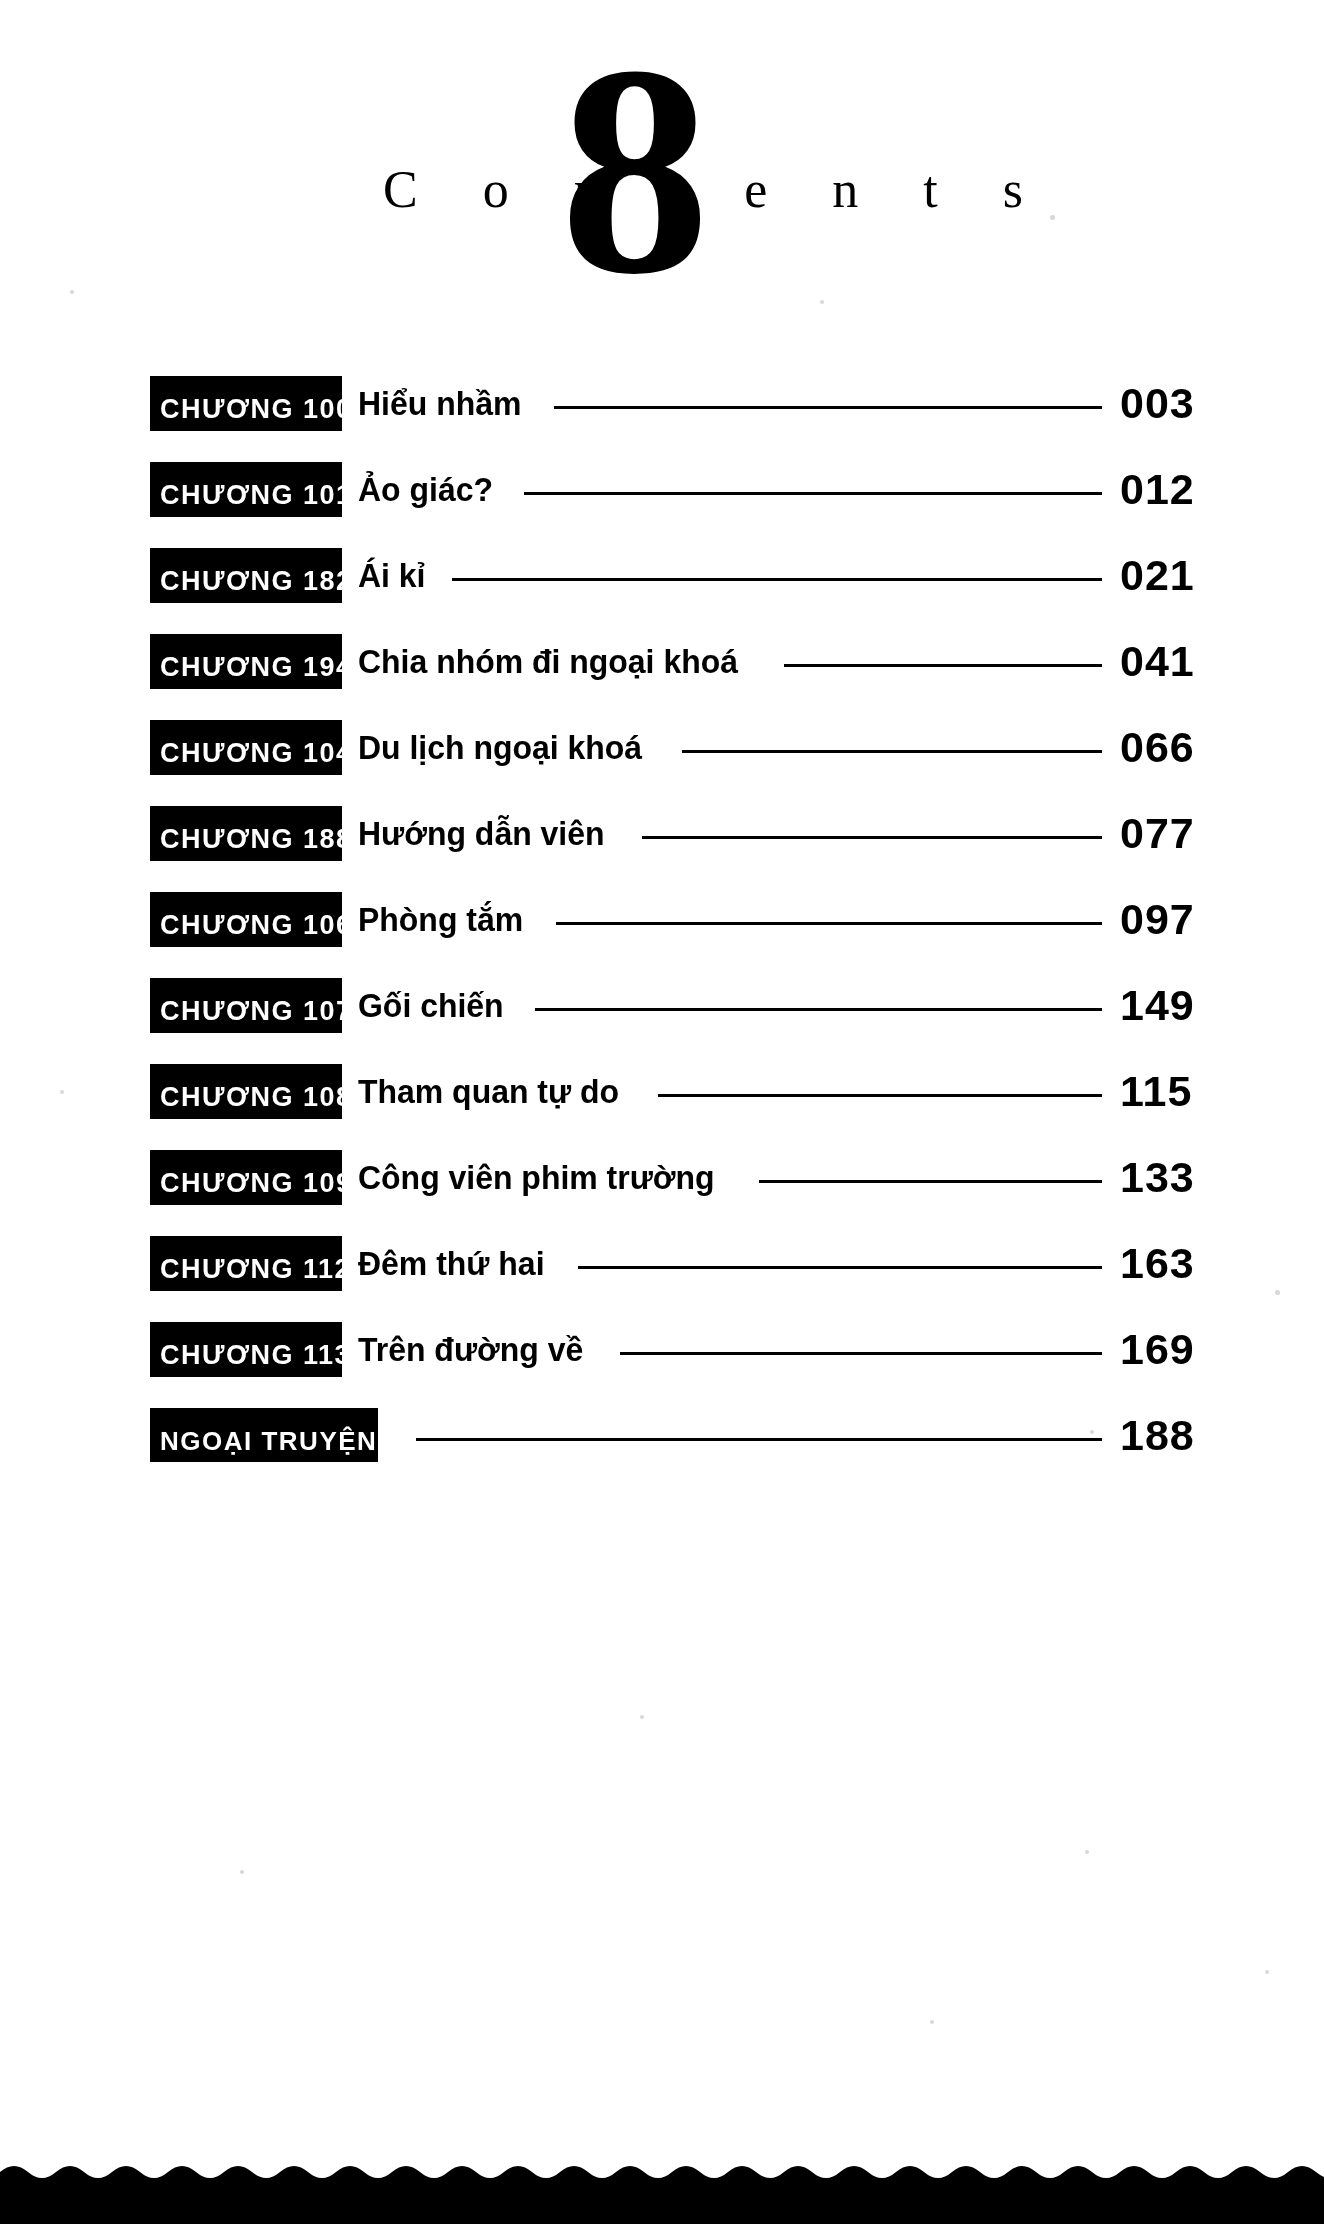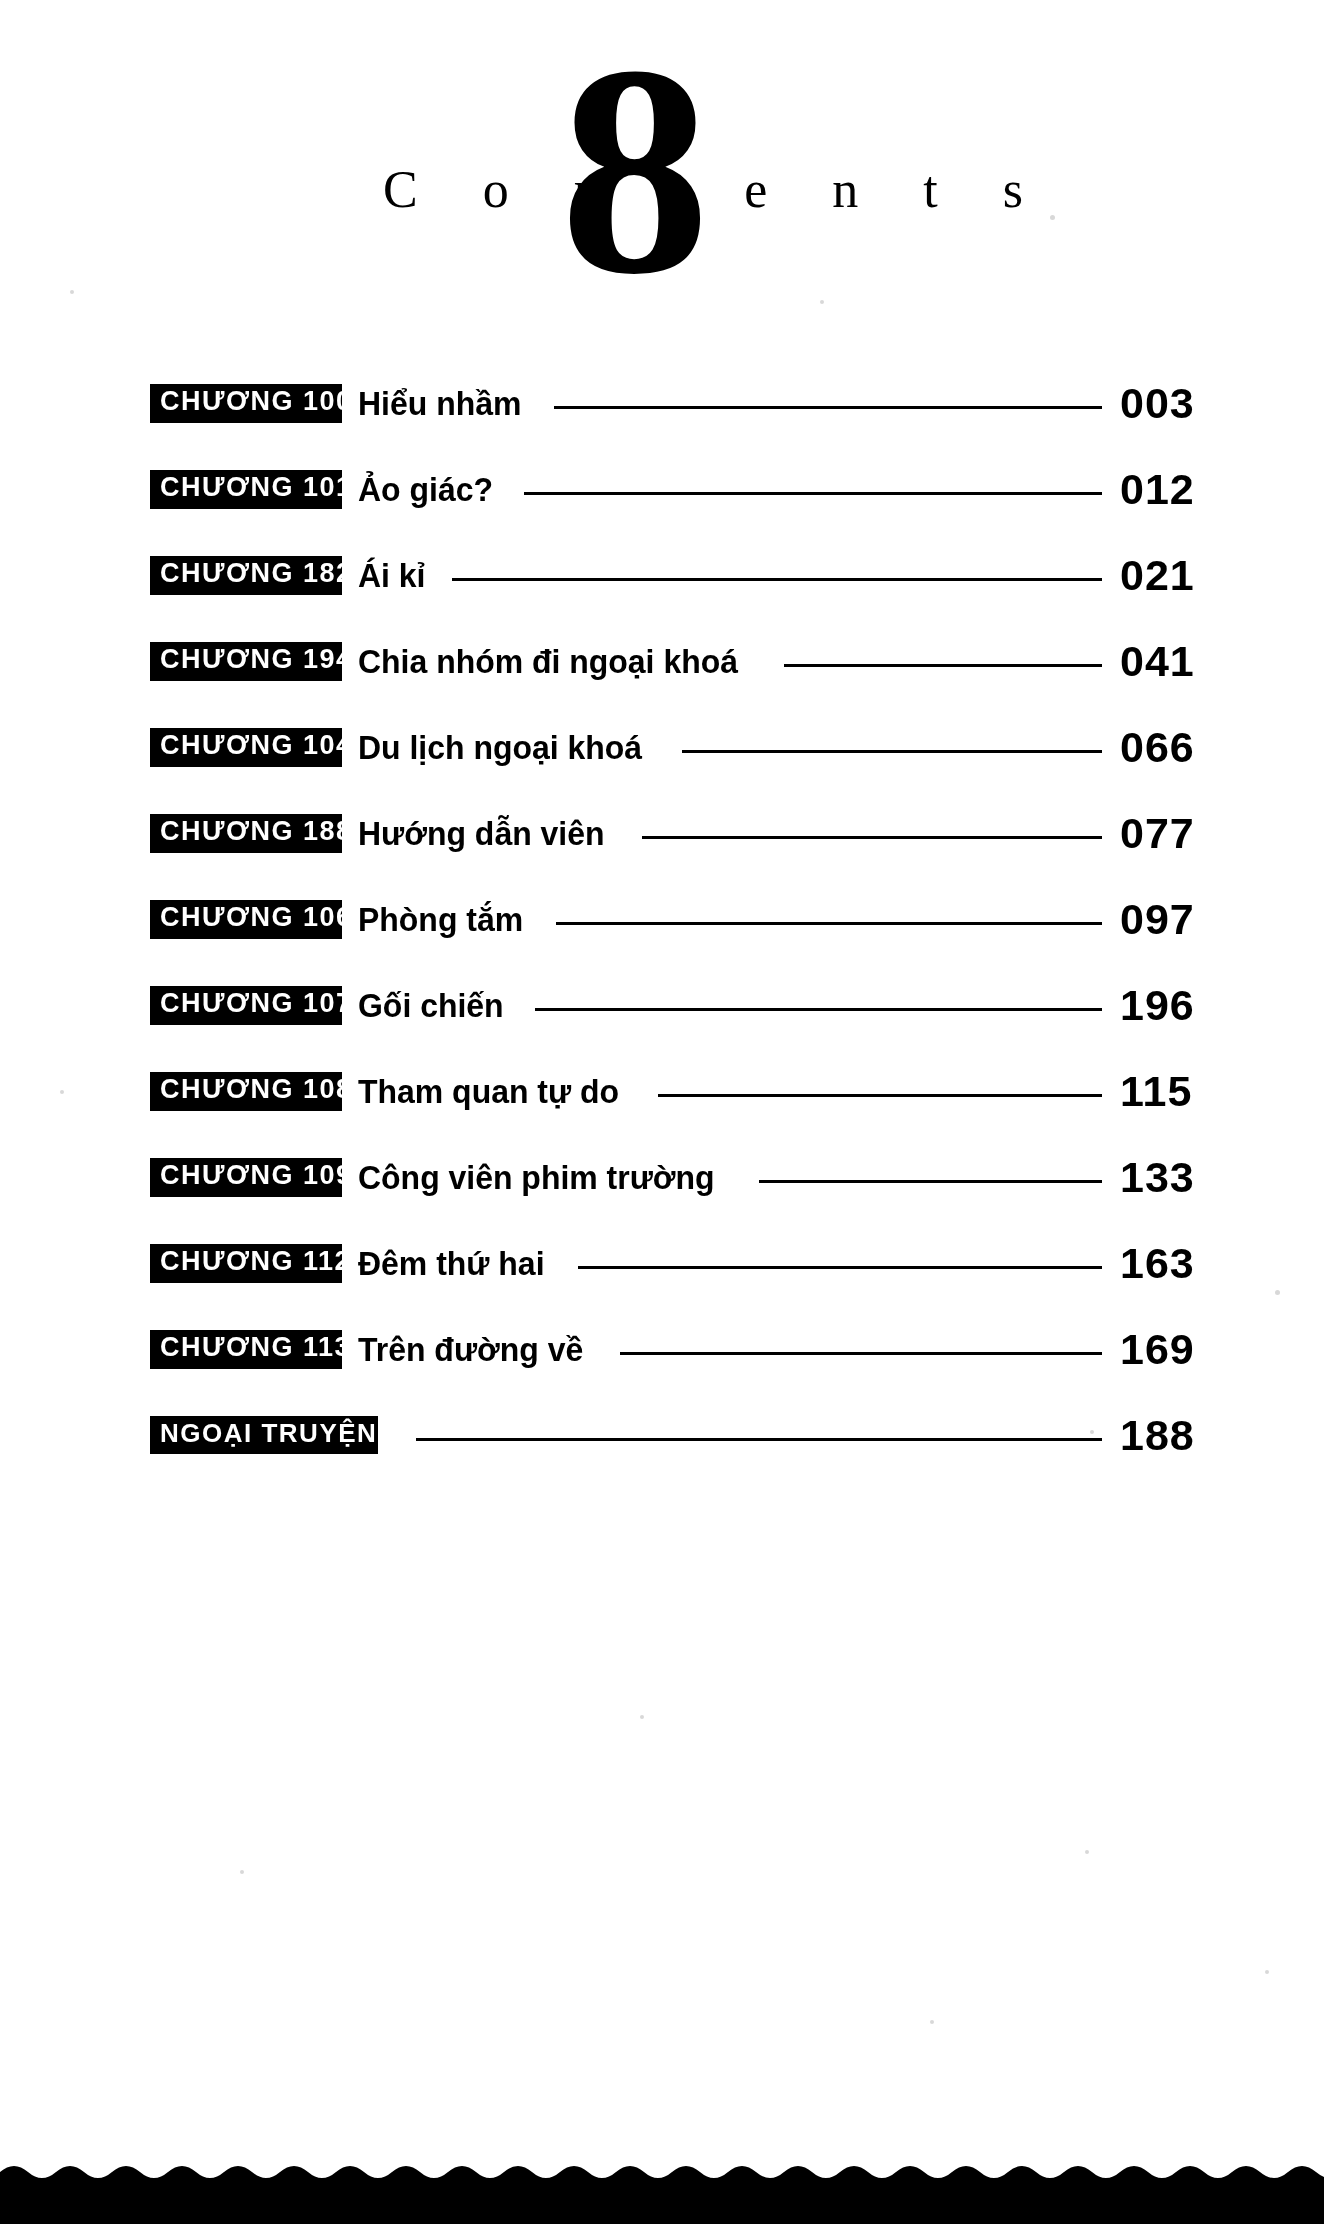--- a/index.html
+++ b/index.html
@@ -56,21 +56,21 @@
     align-items: center;
     height: 86px;
   }
   .chip {
     background: #000000;
     color: #ffffff;
     font-family: "Liberation Sans Narrow", "Liberation Sans", sans-serif;
     font-size: 27px;
     font-weight: 700;
     letter-spacing: 1.5px;
-    padding: 4px 10px 8px 10px;
+    padding: 20px 10px 8px 10px;
     line-height: 1;
     white-space: nowrap;
     box-sizing: border-box;
     width: 192px;
     text-align: left;
   }
   .chip.extra {
     width: 228px;
     font-size: 26px;
   }
@@ -168,21 +168,21 @@
     <div class="toc-row">
       <div class="chip">CHƯƠNG 106</div>
       <div class="title">Phòng tắm</div>
       <div class="leader"></div>
       <div class="page">097</div>
     </div>
     <div class="toc-row">
       <div class="chip">CHƯƠNG 107</div>
       <div class="title">Gối chiến</div>
       <div class="leader"></div>
-      <div class="page">196</div>
+      <div class="page">149</div>
     </div>
     <div class="toc-row">
       <div class="chip">CHƯƠNG 108</div>
       <div class="title">Tham quan tự do</div>
       <div class="leader"></div>
       <div class="page">115</div>
     </div>
     <div class="toc-row">
       <div class="chip">CHƯƠNG 109</div>
       <div class="title">Công viên phim trường</div>

